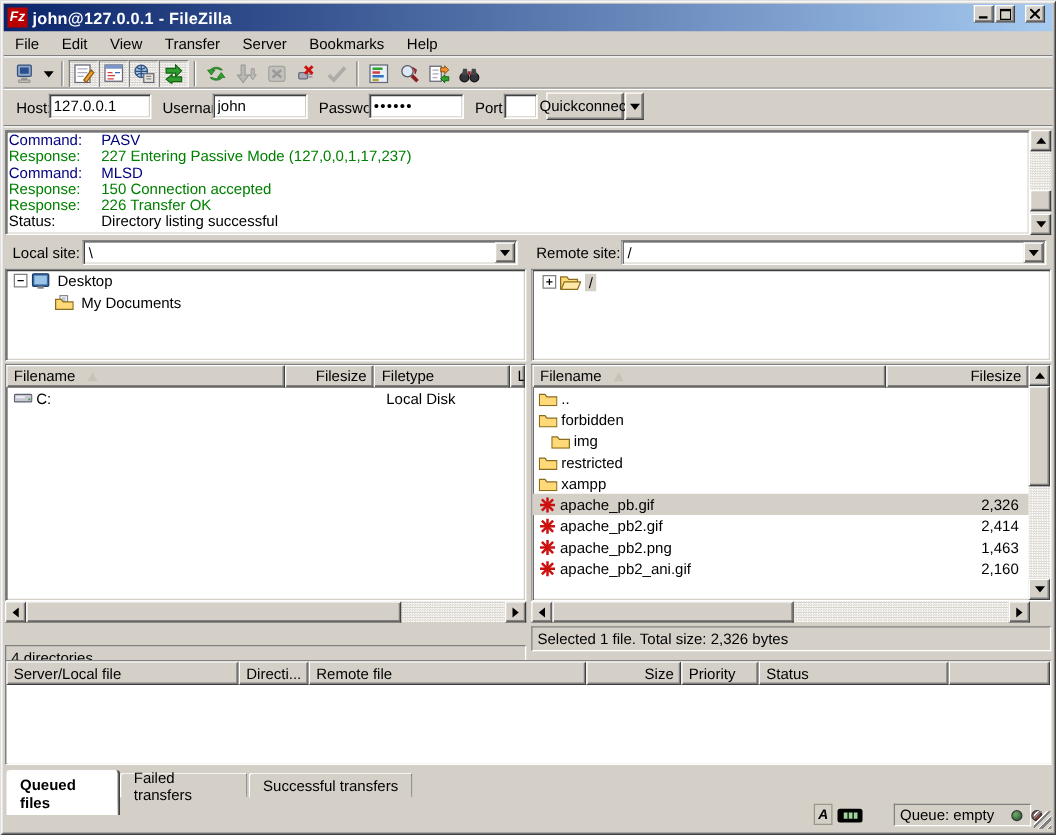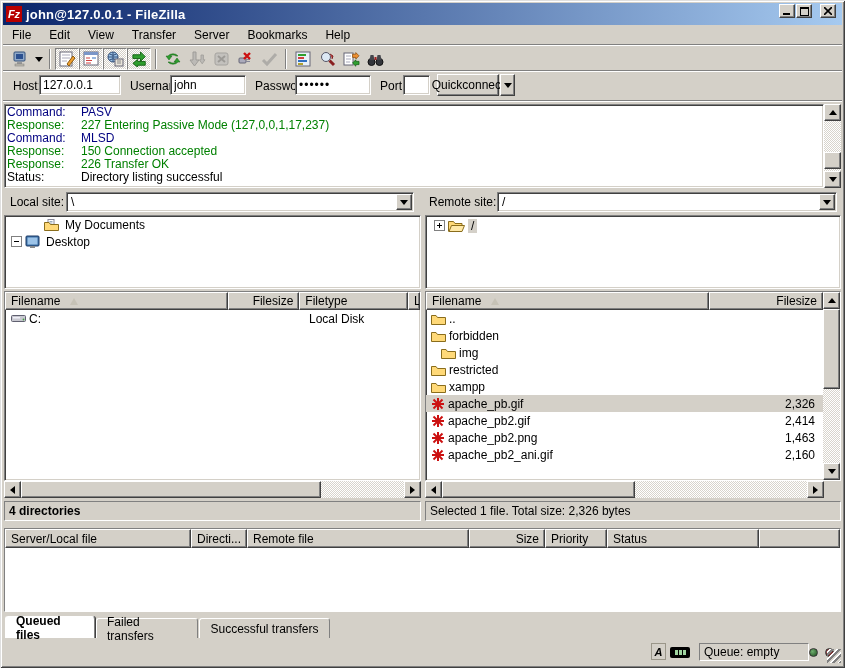--- a/index.html
+++ b/index.html
@@ -94,30 +94,30 @@
   .statuspane { font-size:12px; display:flex; align-items:center; padding:0 4px; }
 
   
   #queuebox { left:4px; top:528px; width:837px; height:84px; background:#fff; overflow:hidden; }
   #queuehdr { display:flex; height:19px; font-size:12px; background:#d4d0c8; }
 
   
   .tab { position:absolute; top:618px; height:20px; font-size:12px; display:flex; align-items:center; justify-content:center;
     border-top:1px solid #fff; border-left:1px solid #fff; border-right:1px solid #808080;
     border-radius:3px 3px 0 0; background:#d4d0c8; padding:0 10px; }
-  .tab.active { top:616px; height:22px; background:#fff; font-weight:bold; z-index:2; box-shadow:1px 0 0 #404040; }
+  .tab.active { top:616px; height:36px; background:#fff; font-weight:bold; z-index:2; box-shadow:1px 0 0 #404040; }
 
   
   #statusbar { left:3px; top:640px; width:839px; height:25px; }
   #ascii-ind { position:absolute; left:648px; top:3px; width:15px; height:17px; border:1px solid #9a9689; background:#d4d0c8;
     font-size:11px; font-weight:bold; font-style:italic; display:flex; align-items:center; justify-content:center; }
   #speed-ind { position:absolute; left:667px; top:7px; width:20px; height:11px; background:#000; border-radius:2px;
     display:flex; align-items:center; justify-content:center; gap:1px; }
   #speed-ind i { display:block; width:3px; height:5px; background:#9fd49f; }
-  #queue-status { position:absolute; left:696px; top:3px; width:110px; height:18px; font-size:12px; padding:1px 4px; background:#d4d0c8; }
+  #queue-status { position:absolute; left:712px; top:3px; width:110px; height:18px; font-size:12px; padding:1px 4px; background:#d4d0c8; }
   .led { position:absolute; top:8px; width:9px; height:9px; border-radius:50%; border:1px solid #333; }
   #led-green { left:806px; background:radial-gradient(circle at 35% 35%, #6fae6f, #1d4d1d); }
   #led-red { left:822px; background:radial-gradient(circle at 35% 35%, #b06060, #4d1414); }
   #grip { position:absolute; right:1px; top:9px; width:14px; height:14px;
     background:repeating-linear-gradient(135deg, transparent 0 2px, #fff 2px 3px, #808080 3px 5px); }
 </style>
 </head>
 <body>
 
 <div id="titlebar" class="abs">
@@ -297,36 +297,36 @@
 </div>
 
 <div class="abs sitelabel" style="left:10px; top:195px;">Local site:</div>
 <div class="combo" style="left:66px; top:192px; width:348px;">
   <span class="val">\</span>
   <span class="cbtn r">
       <span class="darr"></span>
     </span>
 </div>
 <div class="abs s2 treebox" style="left:4px; top:215px; width:417px; height:74px;">
-  <div class="trow" style="padding-left:36px;">
-    <svg class="ic" width="15" height="12" viewBox="0 0 15 12">
-      <rect x="4" y="0.5" width="6" height="7" fill="#fff" stroke="#889"></rect>
-      <path d="M5.5 2.5h3M5.5 4h3M5.5 5.5h3" stroke="#9ab"></path>
-      <path d="M.5 11.5v-8h4.5l1.5 2h8v6z" fill="#ffd978" stroke="#8a6d1c"></path>
-    </svg>
-    <span class="tlabel">My Documents</span>
-  </div>
   <div class="trow" style="padding-left:6px;">
     <span class="expander"></span>
     <svg class="ic" width="15" height="14" viewBox="0 0 15 14">
       <rect x="1" y="1" width="13" height="10" rx="1" fill="#3a6ea5" stroke="#1c3b66"></rect>
       <rect x="2.5" y="2.5" width="10" height="7" fill="#9cc3e8"></rect>
       <rect x="5" y="11" width="5" height="2" fill="#8a8a8a"></rect>
     </svg>
     <span class="tlabel">Desktop</span>
+  </div>
+  <div class="trow" style="padding-left:36px;">
+    <svg class="ic" width="15" height="12" viewBox="0 0 15 12">
+      <rect x="4" y="0.5" width="6" height="7" fill="#fff" stroke="#889"></rect>
+      <path d="M5.5 2.5h3M5.5 4h3M5.5 5.5h3" stroke="#9ab"></path>
+      <path d="M.5 11.5v-8h4.5l1.5 2h8v6z" fill="#ffd978" stroke="#8a6d1c"></path>
+    </svg>
+    <span class="tlabel">My Documents</span>
   </div>
 </div>
 
 <div class="abs s2 listbox" style="left:4px; top:291px; width:417px; height:190px;">
   <div class="hdrrow">
     <div class="colhdr" style="width:226px;">
       <span>Filename</span>
         <span class="sortup"></span>
     </div>
     <div class="colhdr num" style="width:72px;">
@@ -354,21 +354,21 @@
 </div>
 <div class="hscroll abs" style="left:4px; top:481px; width:417px;">
   <div class="sbtn r" style="left:0;">
       <span class="tri-l"></span>
     </div>
   <div class="thumb r" style="left:17px; top:0; width:300px; height:17px;"></div>
   <div class="sbtn r" style="right:0;">
       <span class="tri-r"></span>
     </div>
 </div>
-<div class="abs s1 statuspane" style="left:4px; top:501px; width:417px; height:20px;font-weight:bold;">
+<div class="abs s1 statuspane" style="left:4px; top:516px; width:417px; height:20px;">
   <span>4 directories</span>
 </div>
 
 <div class="abs" style="left:421px; top:190px; width:4px; height:332px;"></div>
 
 <div class="abs sitelabel" style="left:429px; top:195px;">Remote site:</div>
 <div class="combo" style="left:497px; top:192px; width:340px;">
   <span class="val">/</span>
   <span class="cbtn r">
       <span class="darr"></span>

